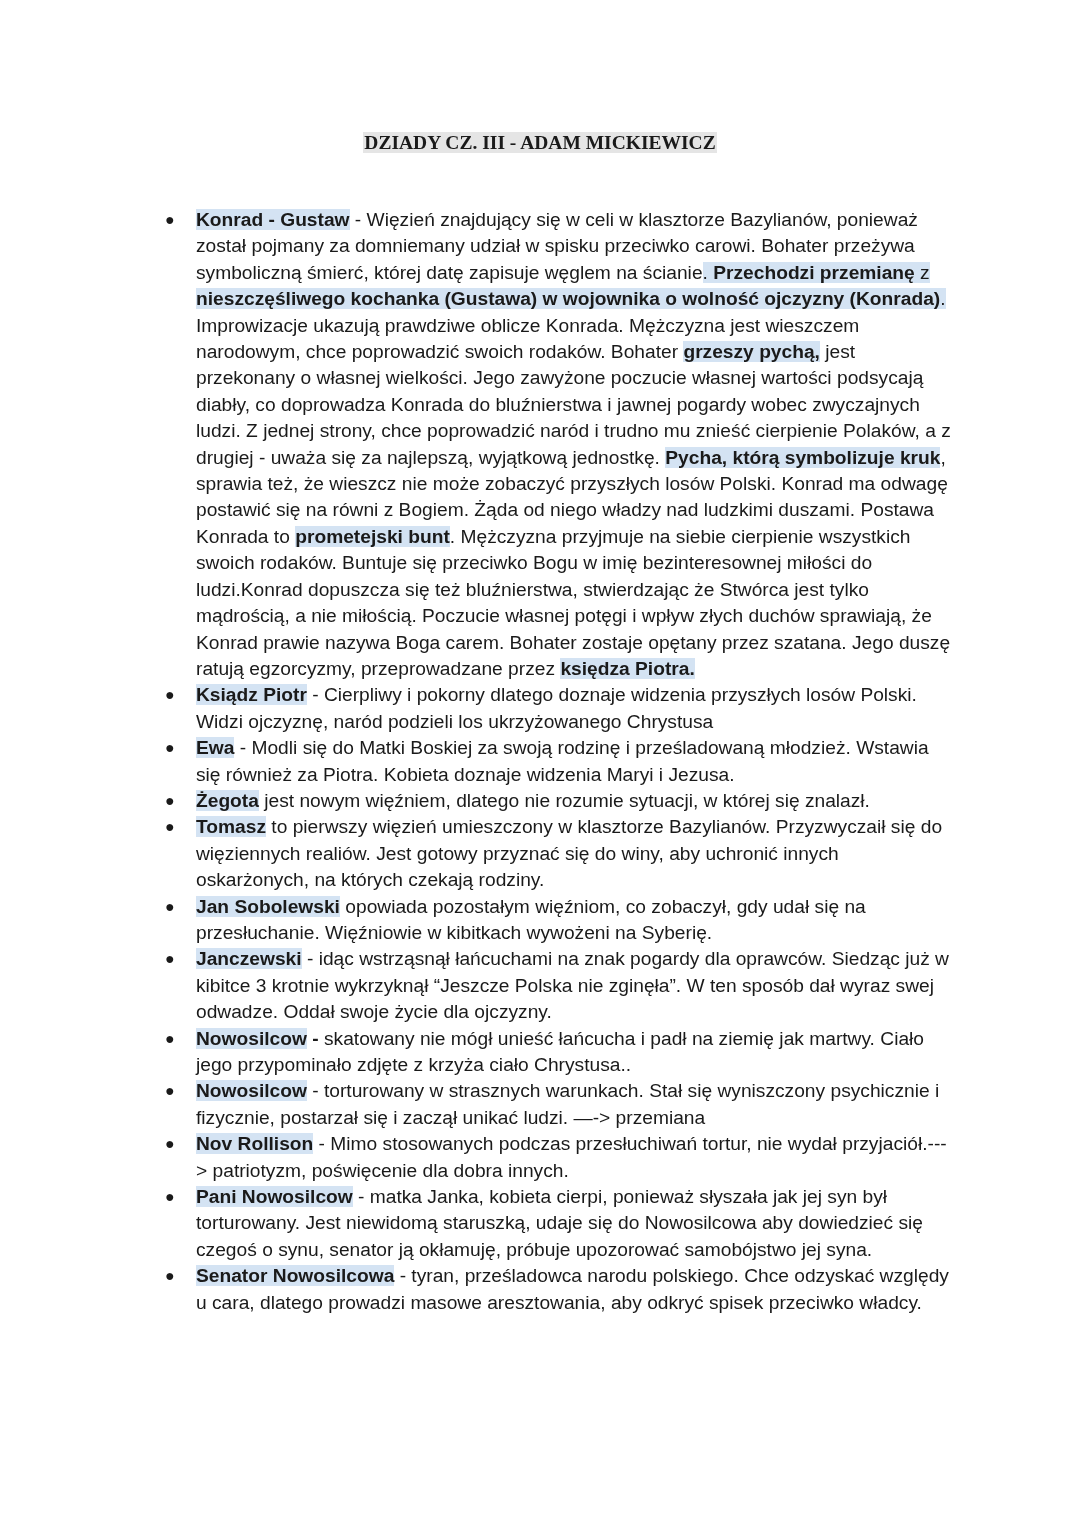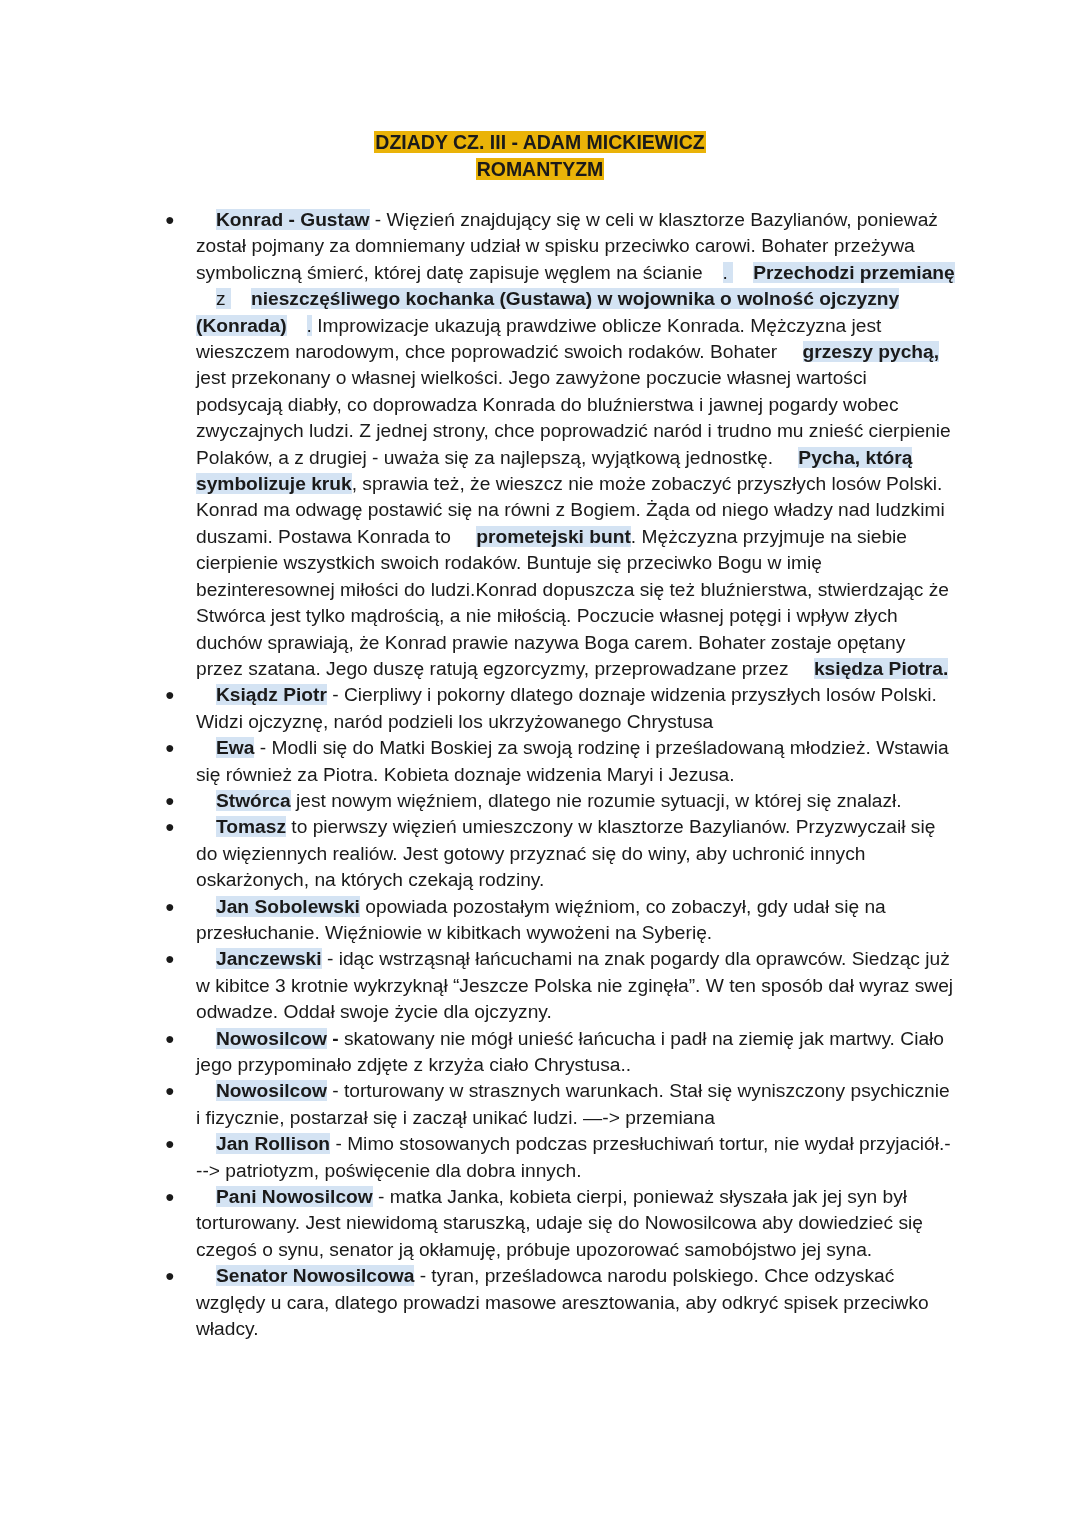--- a/index.html
+++ b/index.html
@@ -5,49 +5,48 @@
   html, body { margin: 0; padding: 0; background: #ffffff; }
   body {
     width: 1080px; height: 1525px; position: relative; overflow: hidden;
     font-family: "Liberation Sans", sans-serif; color: #1a1a1a;
   }
   .page { position: absolute; left: 0; top: 0; width: 1080px; height: 1525px; }
   .title-block {
     position: absolute; top: 129px; left: 0; width: 1080px; text-align: center;
     font-weight: bold; font-size: 19.5px; line-height: 27px;
   }
-  .title-block span { background: #eab308; padding: 0 1px; }
+  .title-block span { background: #e5e5e5; padding: 0 1px; font-family: Liberation Serif, serif; }
   ul.chars {
     position: absolute; top: 207px; left: 165px; width: 790px;
     margin: 0; padding: 0; list-style: none;
     font-size: 19.2px; line-height: 26.4px;
   }
   ul.chars li { position: relative; padding-left: 31px; margin: 0; }
   ul.chars li .bullet {
     position: absolute; left: 0; top: 0; width: 10px; font-size: 16px;
   }
-  .seg.hl { background: #d4e3f3; margin-left: 20px; }
+  .seg.hl { background: #d4e3f3; }
   .seg.b { font-weight: bold; }
 </style>
 </head>
 <body>
 
 <div class="page">
   <div class="title-block">
     <div><span>DZIADY CZ. III - ADAM MICKIEWICZ</span></div>
-    <div><span>ROMANTYZM</span></div>
   </div>
 
   <ul class="chars" id="char-list">
     <li><span class="bullet">●</span><span class="seg b hl">Konrad - Gustaw</span><span class="seg"> - Więzień znajdujący się w celi w klasztorze Bazylianów, ponieważ został pojmany za domniemany udział w spisku przeciwko carowi. Bohater przeżywa symboliczną śmierć, której datę zapisuje węglem na ścianie</span><span class="seg hl">. </span><span class="seg b hl">Przechodzi przemianę</span><span class="seg hl"> z </span><span class="seg b hl">nieszczęśliwego kochanka (Gustawa) w wojownika o wolność ojczyzny (Konrada)</span><span class="seg hl">.</span><span class="seg"> Improwizacje ukazują prawdziwe oblicze Konrada. Mężczyzna jest wieszczem narodowym, chce poprowadzić swoich rodaków. Bohater </span><span class="seg b hl">grzeszy pychą,</span><span class="seg"> jest przekonany o własnej wielkości. Jego zawyżone poczucie własnej wartości podsycają diabły, co doprowadza Konrada do bluźnierstwa i jawnej pogardy wobec zwyczajnych ludzi. Z jednej strony, chce poprowadzić naród i trudno mu znieść cierpienie Polaków, a z drugiej - uważa się za najlepszą, wyjątkową jednostkę. </span><span class="seg b hl">Pycha, którą symbolizuje kruk</span><span class="seg">, sprawia też, że wieszcz nie może zobaczyć przyszłych losów Polski. Konrad ma odwagę postawić się na równi z Bogiem. Żąda od niego władzy nad ludzkimi duszami. Postawa Konrada to </span><span class="seg b hl">prometejski bunt</span><span class="seg">. Mężczyzna przyjmuje na siebie cierpienie wszystkich swoich rodaków. Buntuje się przeciwko Bogu w imię bezinteresownej miłości do ludzi.Konrad dopuszcza się też bluźnierstwa, stwierdzając że Stwórca jest tylko mądrością, a nie miłością. Poczucie własnej potęgi i wpływ złych duchów sprawiają, że Konrad prawie nazywa Boga carem. Bohater zostaje opętany przez szatana. Jego duszę ratują egzorcyzmy, przeprowadzane przez </span><span class="seg b hl">księdza Piotra.</span></li>
     <li><span class="bullet">●</span><span class="seg b hl">Ksiądz Piotr</span><span class="seg"> - Cierpliwy i pokorny dlatego doznaje widzenia przyszłych losów Polski. Widzi ojczyznę, naród podzieli los ukrzyżowanego Chrystusa</span></li>
     <li><span class="bullet">●</span><span class="seg b hl">Ewa</span><span class="seg"> - Modli się do Matki Boskiej za swoją rodzinę i prześladowaną młodzież. Wstawia się również za Piotra. Kobieta doznaje widzenia Maryi i Jezusa.</span></li>
-    <li><span class="bullet">●</span><span class="seg b hl">Stwórca</span><span class="seg"> jest nowym więźniem, dlatego nie rozumie sytuacji, w której się znalazł.</span></li>
+    <li><span class="bullet">●</span><span class="seg b hl">Żegota</span><span class="seg"> jest nowym więźniem, dlatego nie rozumie sytuacji, w której się znalazł.</span></li>
     <li><span class="bullet">●</span><span class="seg b hl">Tomasz</span><span class="seg"> to pierwszy więzień umieszczony w klasztorze Bazylianów. Przyzwyczaił się do więziennych realiów. Jest gotowy przyznać się do winy, aby uchronić innych oskarżonych, na których czekają rodziny.</span></li>
     <li><span class="bullet">●</span><span class="seg b hl">Jan Sobolewski</span><span class="seg"> opowiada pozostałym więźniom, co zobaczył, gdy udał się na przesłuchanie. Więźniowie w kibitkach wywożeni na Syberię.</span></li>
     <li><span class="bullet">●</span><span class="seg b hl">Janczewski</span><span class="seg"> - idąc wstrząsnął łańcuchami na znak pogardy dla oprawców. Siedząc już w kibitce 3 krotnie wykrzyknął “Jeszcze Polska nie zginęła”. W ten sposób dał wyraz swej odwadze. Oddał swoje życie dla ojczyzny.</span></li>
     <li><span class="bullet">●</span><span class="seg b hl">Nowosilcow</span><span class="seg b"> -</span><span class="seg"> skatowany nie mógł unieść łańcucha i padł na ziemię jak martwy. Ciało jego przypominało zdjęte z krzyża ciało Chrystusa..</span></li>
     <li><span class="bullet">●</span><span class="seg b hl">Nowosilcow</span><span class="seg"> - torturowany w strasznych warunkach. Stał się wyniszczony psychicznie i fizycznie, postarzał się i zaczął unikać ludzi. —-&gt; przemiana</span></li>
-    <li><span class="bullet">●</span><span class="seg b hl">Jan Rollison</span><span class="seg"> - Mimo stosowanych podczas przesłuchiwań tortur, nie wydał przyjaciół.---&gt; patriotyzm, poświęcenie dla dobra innych.</span></li>
+    <li><span class="bullet">●</span><span class="seg b hl">Nov Rollison</span><span class="seg"> - Mimo stosowanych podczas przesłuchiwań tortur, nie wydał przyjaciół.---&gt; patriotyzm, poświęcenie dla dobra innych.</span></li>
     <li><span class="bullet">●</span><span class="seg b hl">Pani Nowosilcow</span><span class="seg"> - matka Janka, kobieta cierpi, ponieważ słyszała jak jej syn był torturowany. Jest niewidomą staruszką, udaje się do Nowosilcowa aby dowiedzieć się czegoś o synu, senator ją okłamuję, próbuje upozorować samobójstwo jej syna.</span></li>
     <li><span class="bullet">●</span><span class="seg b hl">Senator Nowosilcowa</span><span class="seg"> - tyran, prześladowca narodu polskiego. Chce odzyskać względy u cara, dlatego prowadzi masowe aresztowania, aby odkryć spisek przeciwko władcy.</span></li>
   </ul>
 </div>
 
 </body></html>

